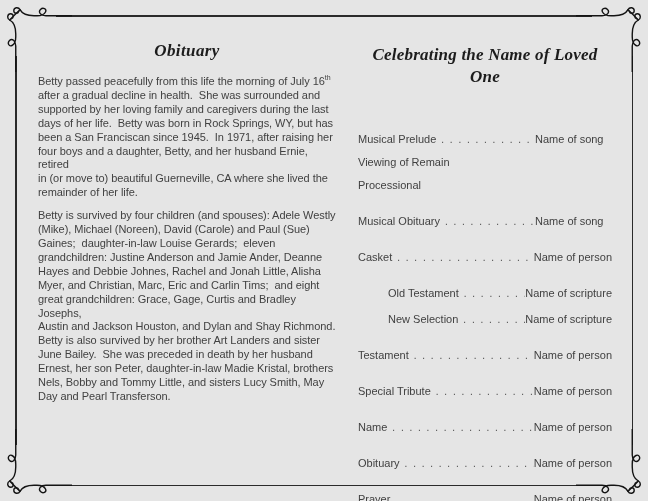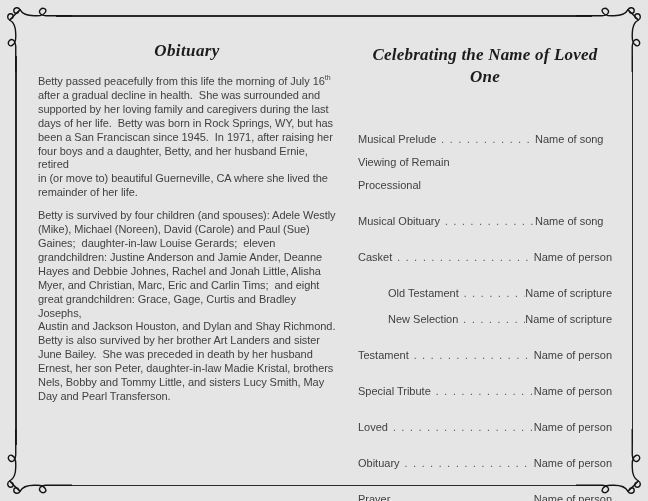--- a/index.html
+++ b/index.html
@@ -143,21 +143,21 @@
           <span class="prog-label">Testament</span>
           <span class="prog-dots">. . . . . . . . . . . . . . . . . . . . . . . . . . . . . . . . . . . . . . . . . . . . . . . . . . . . . . . .</span>
           <span class="prog-value">Name of person</span>
         </div>
         <div class="prog-row">
           <span class="prog-label">Special Tribute</span>
           <span class="prog-dots">. . . . . . . . . . . . . . . . . . . . . . . . . . . . . . . . . . . . . . . . . . . . . . . . . . . . . . . .</span>
           <span class="prog-value">Name of person</span>
         </div>
         <div class="prog-row">
-          <span class="prog-label">Loved</span>
+          <span class="prog-label">Name</span>
           <span class="prog-dots">. . . . . . . . . . . . . . . . . . . . . . . . . . . . . . . . . . . . . . . . . . . . . . . . . . . . . . . .</span>
           <span class="prog-value">Name of person</span>
         </div>
         <div class="prog-row">
           <span class="prog-label">Obituary</span>
           <span class="prog-dots">. . . . . . . . . . . . . . . . . . . . . . . . . . . . . . . . . . . . . . . . . . . . . . . . . . . . . . . .</span>
           <span class="prog-value">Name of person</span>
         </div>
         <div class="prog-row">
           <span class="prog-label">Prayer</span>

